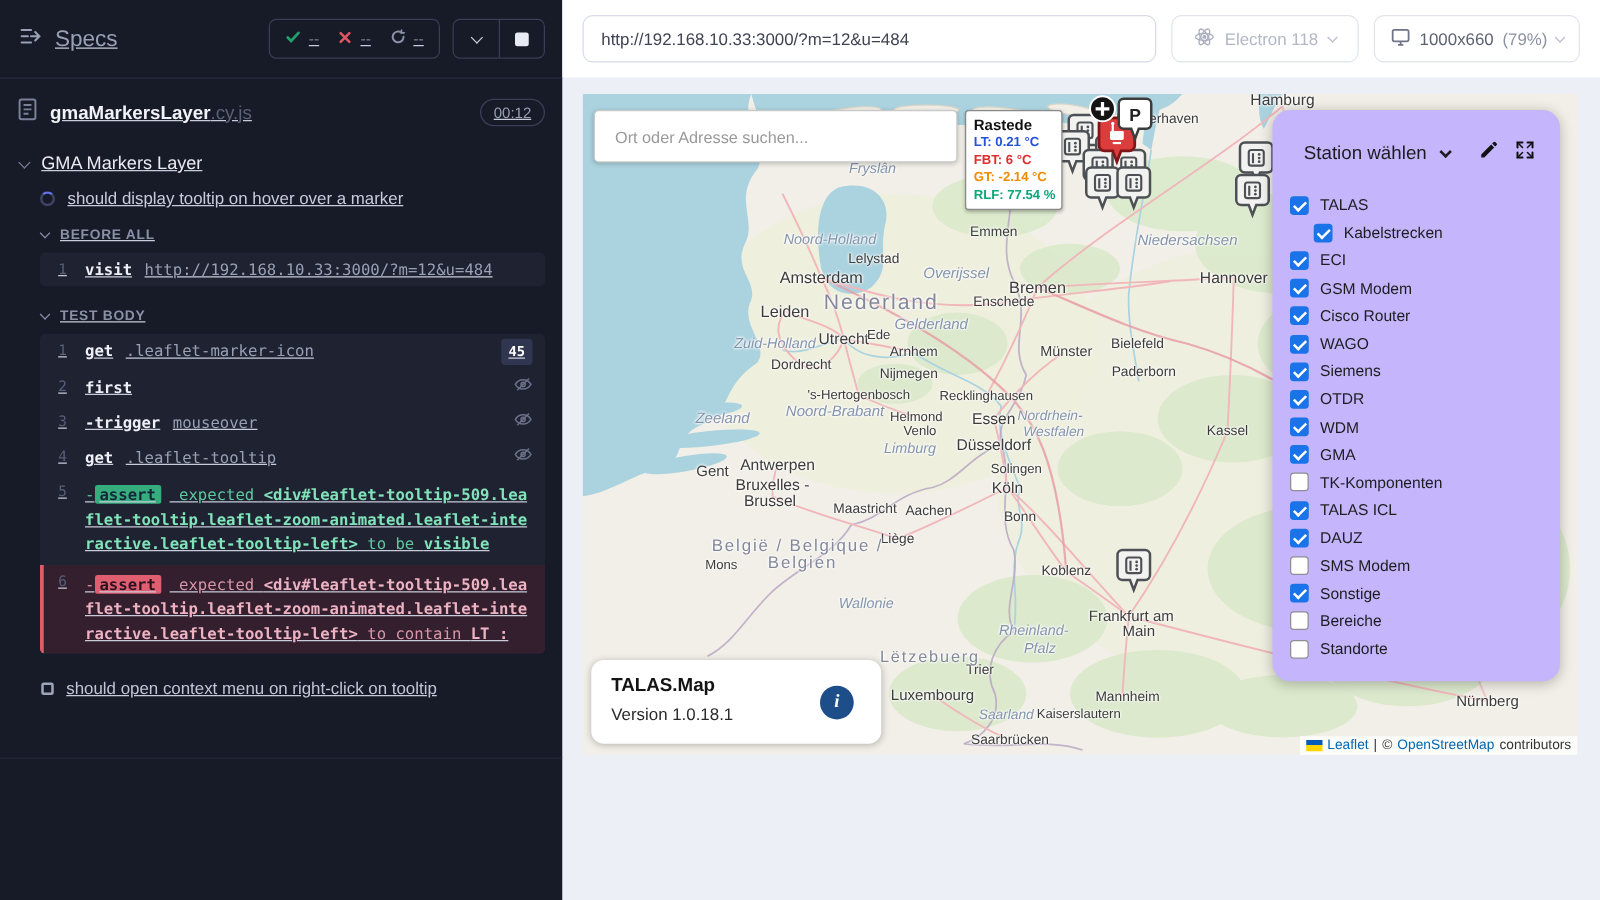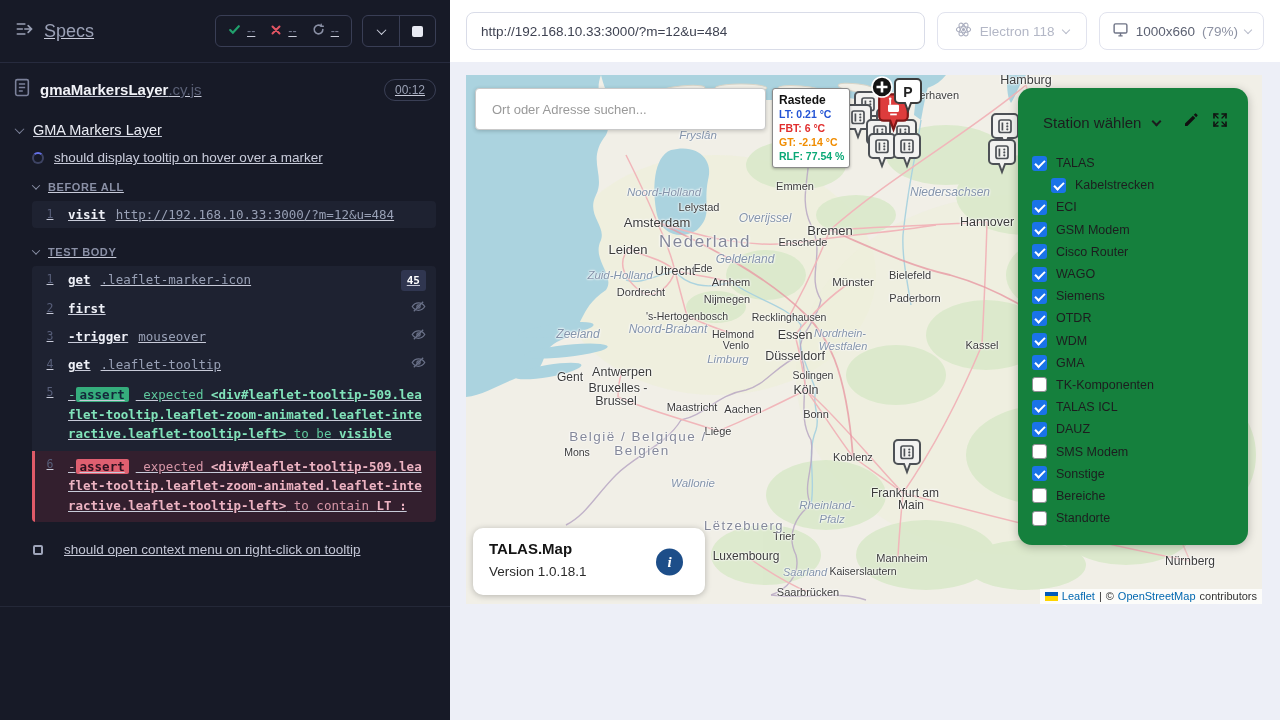--- a/index.html
+++ b/index.html
@@ -57,21 +57,21 @@
   .assert-row.passed .assert-content { color:#5fc99e; }
   .assert-badge { font-weight:bold; padding:0 4px; border-radius:2px; margin-right:7px; }
   .assert-row.passed .assert-badge { background:#35ad7c; color:#14273a; }
   .assert-sel, .assert-target { font-weight:bold; }
   .assert-row.passed .assert-sel, .assert-row.passed .assert-target { color:#81e3ba; }
   .assert-row.failed { background:#331f2e; box-shadow:inset 3px 0 0 #e05a68; }
   .assert-row.failed .assert-content { color:#d897a8; }
   .assert-row.failed .assert-badge { background:#df5f70; color:#2c1220; }
   .assert-row.failed .assert-sel, .assert-row.failed .assert-target { color:#edb3c2; }
 
-  .pending-row { display:flex; align-items:center; gap:21px; padding:8px 0 9px 17px;
+  .pending-row { display:flex; align-items:center; gap:10px; padding:8px 0 9px 17px;
                  color:#c2c5d4; font-size:13.5px; }
   .pending-box { width:10px; height:10px; border:2px solid #9fa5ba; border-radius:2px; flex:none; }
   .sb-bottom-divider { position:absolute; left:0; right:0; top:606px; height:1px; background:#242838; }
 
   
   #rightpane { position:absolute; left:450px; top:0; width:830px; height:720px; background:#edeff7; }
   .topbar { height:62px; background:#fff; display:flex; align-items:center; padding:0 16px; gap:12px; }
   .url-box { flex:1; height:38px; border:1px solid #d9dce8; border-radius:8px; display:flex;
              align-items:center; padding:0 14px; font-size:13.5px; color:#3f4352; background:#fff; }
   .browser-box { width:150px; height:38px; border:1px solid #e1e3ee; border-radius:8px;
@@ -95,21 +95,21 @@
   .pin { position:absolute; z-index:3; }
   .map-search { position:absolute; left:9px; top:13px; width:291px; height:42px; background:#fff;
                 border:1px solid #c9c9c9; border-radius:4px; box-shadow:0 1px 4px rgba(0,0,0,.2);
                 display:flex; align-items:center; padding:0 16px; color:#9a9a9a; font-size:13px; z-index:5; }
   .map-tooltip { position:absolute; left:306px; top:13px; width:78px; background:#fff;
                  border:1px solid #8a8a8a; border-radius:3px; padding:4px 6px;
                  box-shadow:0 1px 3px rgba(0,0,0,.3); font-size:10.5px; line-height:14px; z-index:5; }
   .tt-title { font-weight:bold; color:#111; font-size:12px; }
   .tt-row { font-weight:bold; white-space:nowrap; }
 
-  .station-panel { position:absolute; left:552px; top:13px; width:230px; height:457px; background:#15803d;
+  .station-panel { position:absolute; left:552px; top:13px; width:230px; height:457px; background:#c4b5fd;
                    border-radius:14px; box-shadow:0 2px 10px rgba(0,0,0,.25); z-index:6; }
   .panel-header { display:flex; align-items:center; padding:24px 20px 10px 25px; }
   .panel-title { font-size:15px; color:#1c1c1e; }
   .panel-title-chv { width:7px; height:7px; border-right:2px solid #1c1c1e; border-bottom:2px solid #1c1c1e;
                      display:inline-block; transform:rotate(45deg); margin:-2px 0 0 12px; }
   .panel-actions { margin-left:auto; display:flex; gap:13px; align-items:center; }
   .panel-list { padding:10px 0 0 14px; }
   .chk-row { display:flex; align-items:center; gap:9px; height:22.2px; }
   .chk-row.indent { padding-left:19px; }
   .chk { width:15px; height:15px; border-radius:3px; flex:none; position:relative; }

